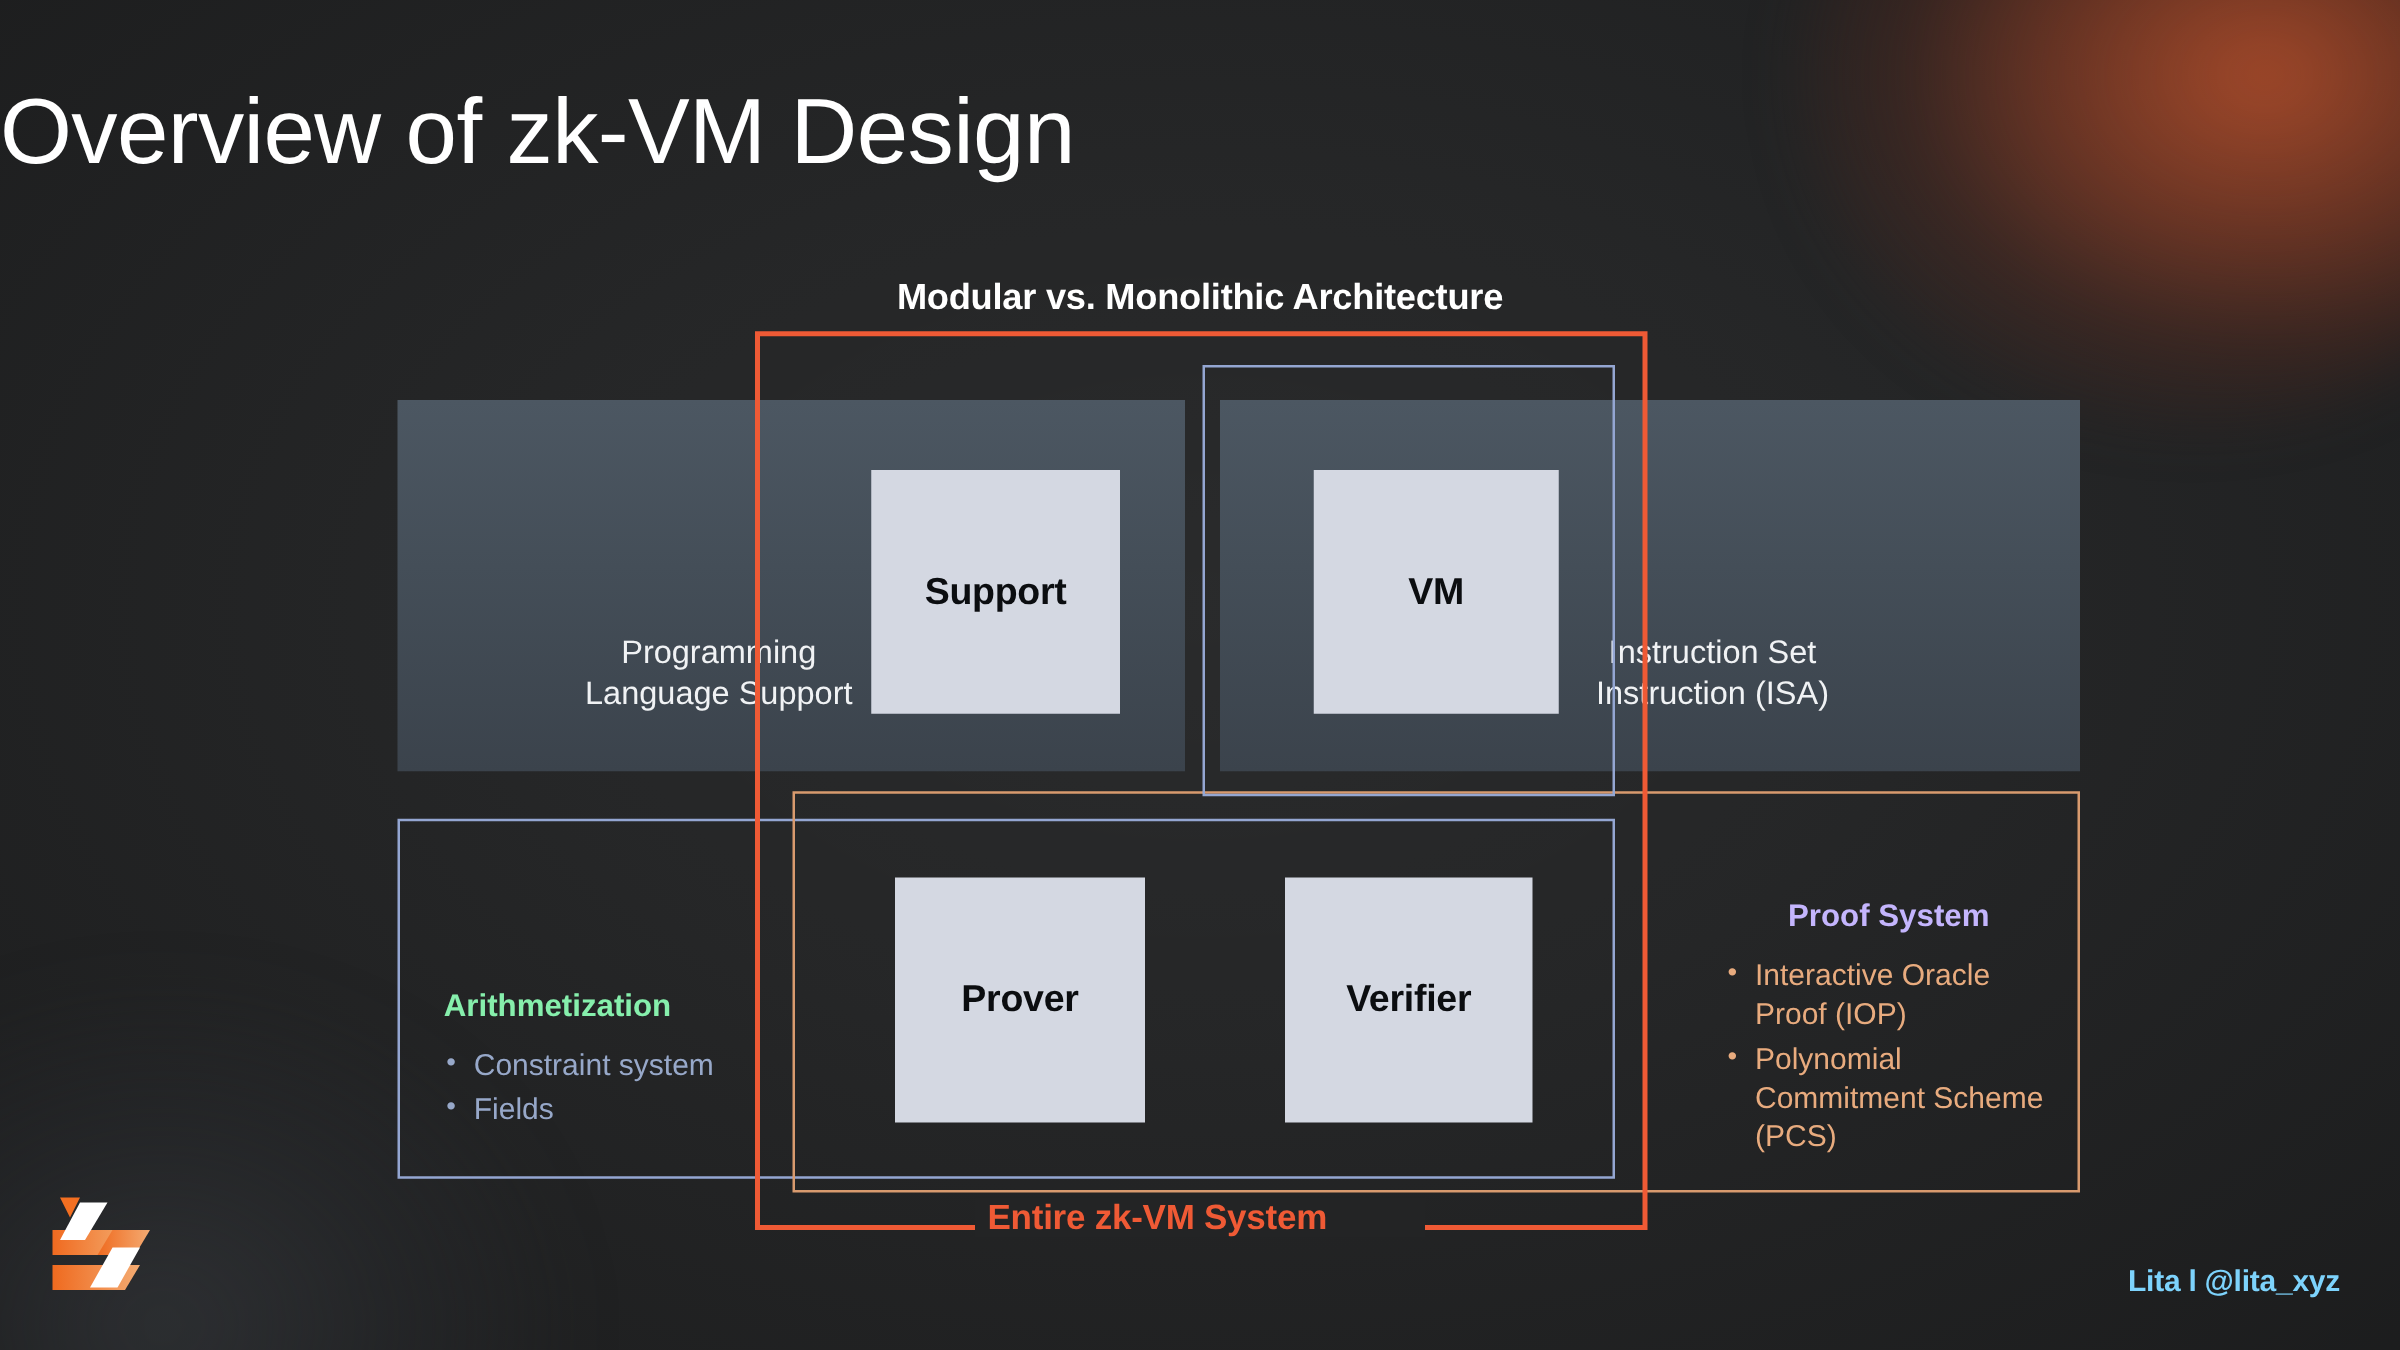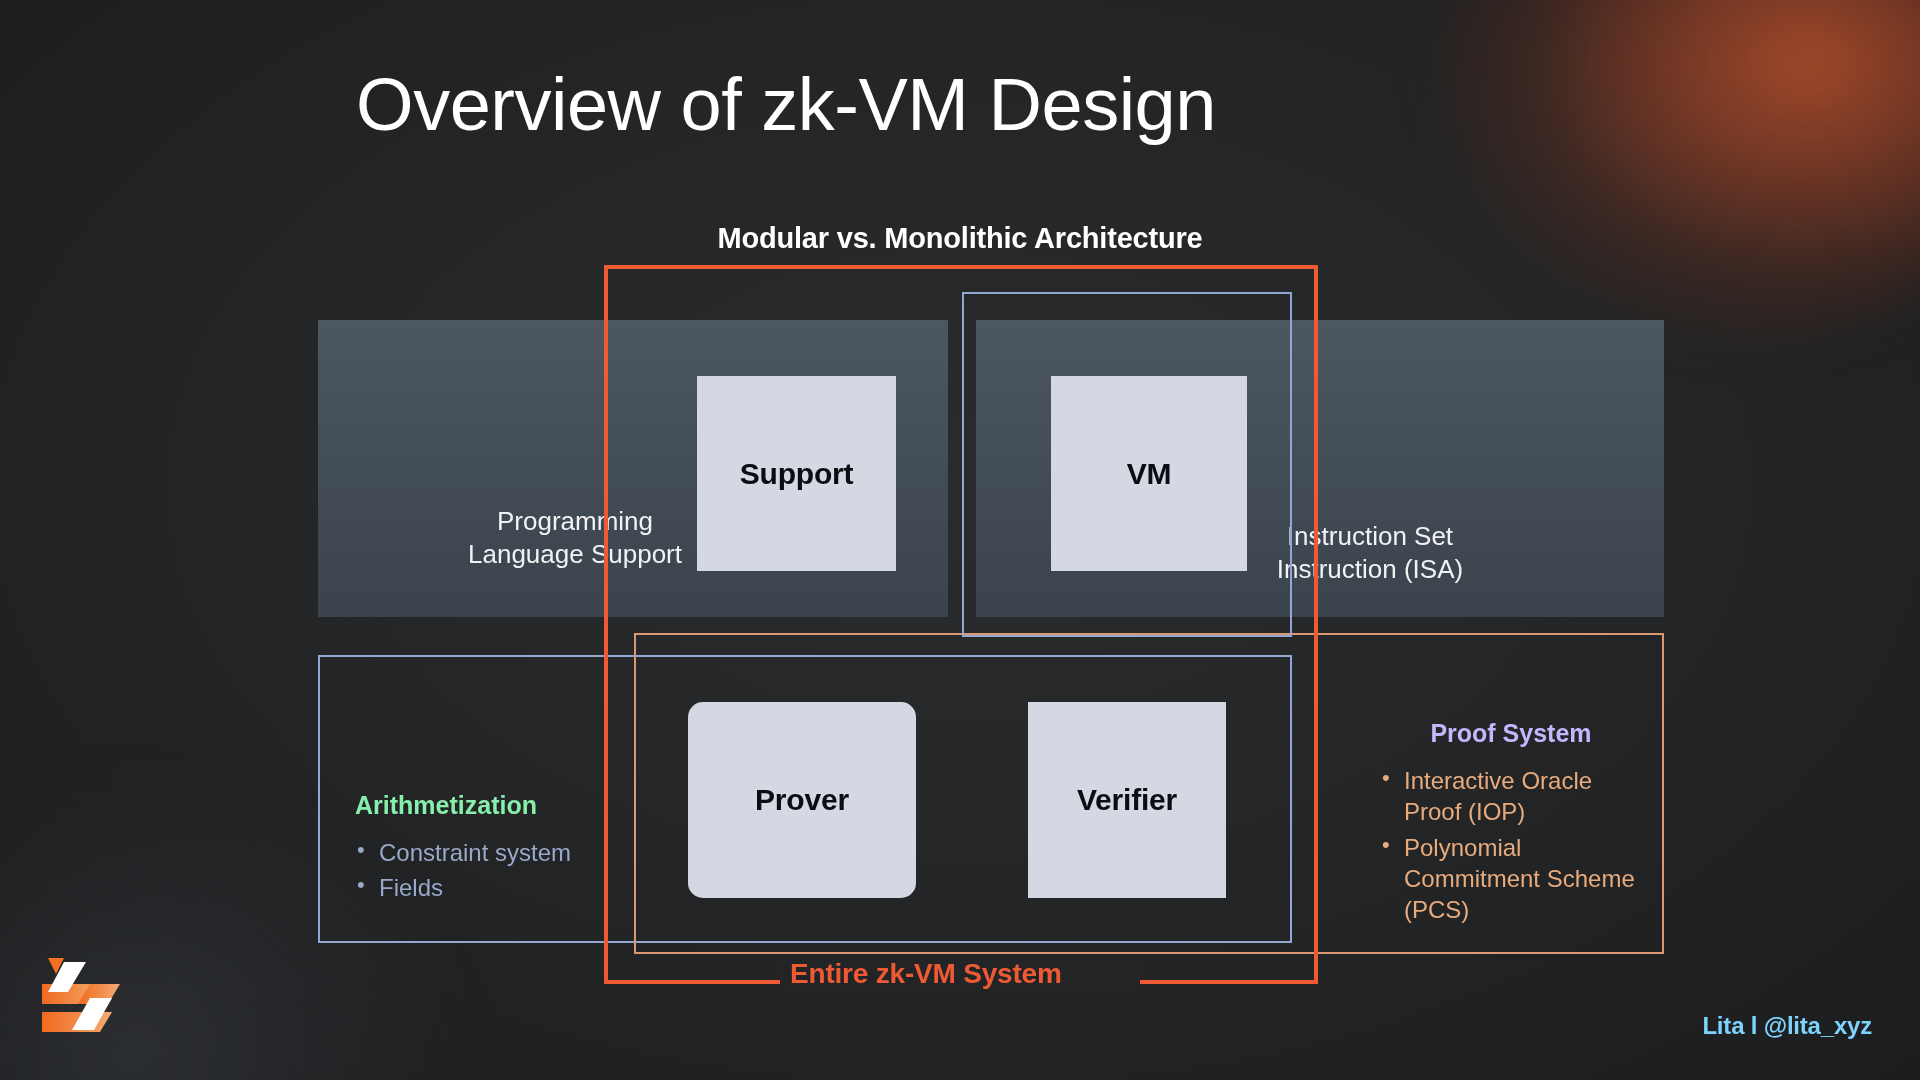--- a/index.html
+++ b/index.html
@@ -40,21 +40,20 @@
     background:radial-gradient(ellipse at 50% 45%,
         rgba(255,255,255,0.030) 0%,
         rgba(255,255,255,0.012) 40%,
         rgba(0,0,0,0.20) 100%);
     pointer-events:none;
   }
 
   
   #page-title{
     position:absolute; top:62px; left:0; width:1572px;
-    text-align:center;
     font-size:74px; font-weight:300; letter-spacing:-0.5px;
     color:#ffffff;
   }
   #subtitle{
     position:absolute; top:222px; left:0; width:1920px;
     text-align:center;
     font-size:29px; font-weight:700; letter-spacing:-0.2px;
     color:#ffffff;
   }
 
@@ -73,21 +72,21 @@
   #panel-language{ left:318px; top:320px; width:630px; height:297px; }
   #panel-isa     { left:976px; top:320px; width:688px; height:297px; }
 
   .panel-label{
     position:absolute; left:0; width:100%;
     text-align:center;
     font-size:26px; font-weight:400; line-height:1.28;
     color:#f0f2f4;
   }
   #panel-language .panel-label{ top:185px; padding-right:116px; }
-  #panel-isa .panel-label{ top:200px; padding-left:100px; }
+  #panel-isa .panel-label{ top:185px; padding-left:100px; }
 
   
   .outline-box{ position:absolute; }
   #box-entire-system{
     left:604px; top:265px; width:714px; height:719px;
     border:4px solid #ef5a35;
   }
   #box-vm-region{
     left:962px; top:292px; width:330px; height:345px;
     border:2px solid #94a6d2;
@@ -104,21 +103,21 @@
   
   .component-tile{
     position:absolute;
     background:#d4d8e2;
     display:flex; align-items:center; justify-content:center;
     color:#0b0d10;
     font-size:30px; font-weight:700; letter-spacing:-0.2px;
   }
   #tile-compiler{ left:697px; top:376px; width:199px; height:195px; }
   #tile-vm      { left:1051px; top:376px; width:196px; height:195px; }
-  #tile-prover  { left:688px; top:702px; width:228px; height:196px;border-radius:15px; }
+  #tile-prover  { left:716px; top:702px; width:200px; height:196px; }
   #tile-verifier{ left:1028px; top:702px; width:198px; height:196px; }
 
   
   .text-group{ position:absolute; }
   .group-heading{
     font-size:25px; font-weight:700; line-height:1.25;
     margin-bottom:16px;
   }
   .bullet-list{ list-style:none; }
   .bullet-list li{

